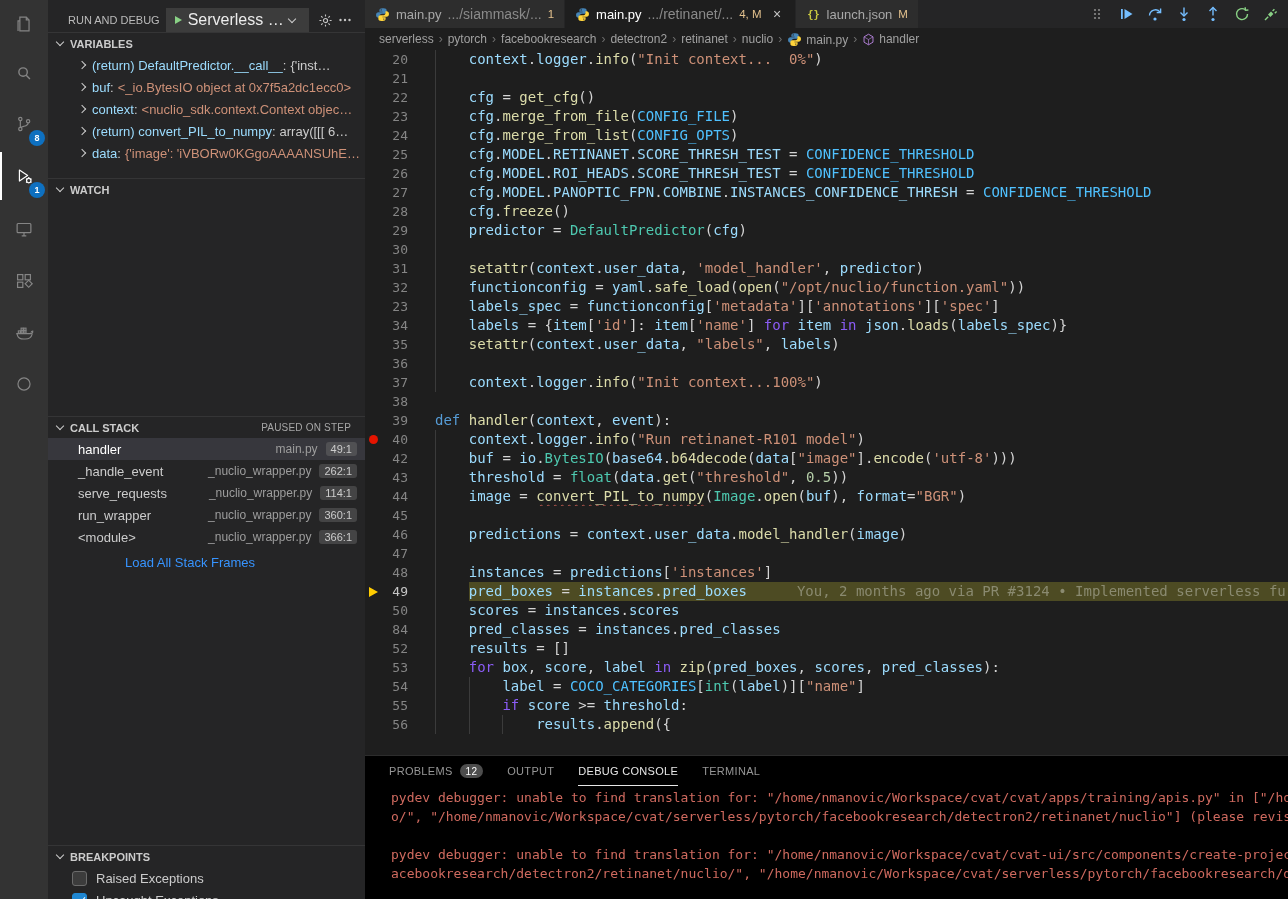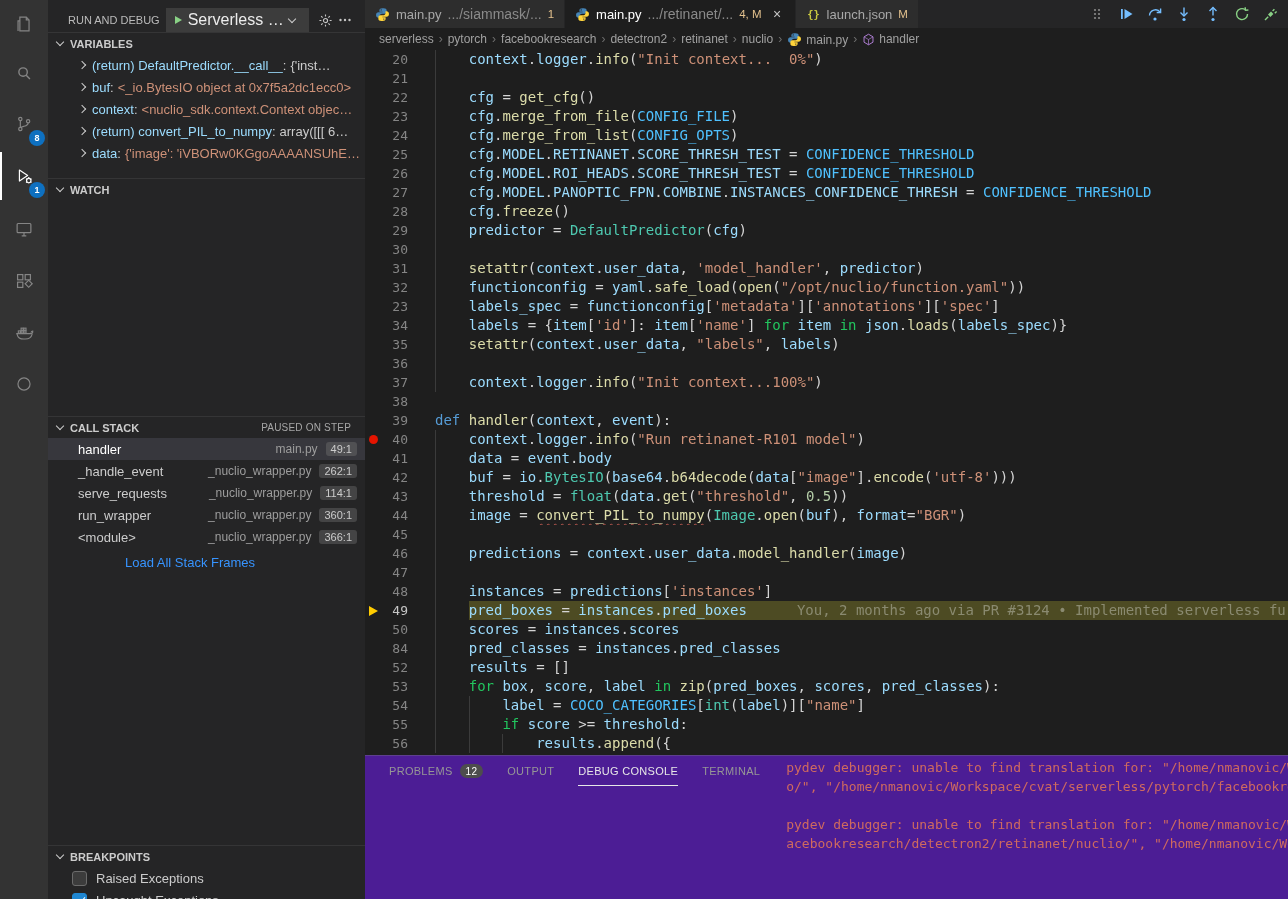--- a/index.html
+++ b/index.html
@@ -64,25 +64,25 @@
 .row.cur .gut-num{color:#c6c6c6}
 .gut-pad{width:27px;flex:none}
 .code{flex:1;position:relative;display:flex;white-space:pre;overflow:hidden;min-width:0}
 .guide{position:absolute;top:0;bottom:0;width:1px;background:#3b3b3b}
 .body{flex:1 1 auto;white-space:pre;overflow:hidden;min-width:0}
 .row.cur .body{background:#4d4b23}
 .blame{color:#8a8a70;margin-left:50px}
 .bp-dot{position:absolute;left:4px;top:5px;width:9px;height:9px;border-radius:50%;background:#e51400}
 .exec-arrow{position:absolute;left:4px;top:4.5px;width:0;height:0;border-top:5px solid transparent;border-bottom:5px solid transparent;border-left:9px solid #ffcc00}
 .tk-v{color:#9cdcfe}.tk-f{color:#dcdcaa}.tk-s{color:#ce9178}.tk-k{color:#569cd6}
-.tk-c{color:#22c55e}.tk-C{color:#4fc1ff}.tk-n{color:#b5cea8}.tk-t{color:#4ec9b0}.tk-d{color:#d4d4d4}
+.tk-c{color:#8b5cf6}.tk-C{color:#4fc1ff}.tk-n{color:#b5cea8}.tk-t{color:#4ec9b0}.tk-d{color:#d4d4d4}
 .tk-fq{color:#dcdcaa;text-decoration:underline;text-decoration-style:wavy;text-decoration-color:#b5554d;text-decoration-thickness:1px;text-underline-offset:3px}
 
 
-.panel{height:144px;flex:none;border-top:1px solid rgba(128,128,128,0.35);display:flex;flex-direction:row;background:#4c1d95}
+.panel{height:144px;flex:none;border-top:1px solid rgba(128,128,128,0.35);display:flex;flex-direction:column;background:#000000}
 .panel-tabs{height:30px;display:flex;align-items:center;gap:24px;padding-left:24px;font-size:11px;color:#969696;flex:none}
 .panel-tab{display:flex;align-items:center;gap:7px;height:100%;cursor:pointer;letter-spacing:.3px}
 .panel-tab.active{color:#e7e7e7;box-shadow:inset 0 -1px 0 #e7e7e7}
 .panel-badge{background:#4d4d4d;color:#fff;border-radius:9px;padding:1.5px 6px;font-size:10px}
 .console{flex:1;overflow:hidden;padding:2px 0 0 26px;font-family:"DejaVu Sans Mono",monospace;font-size:13px;line-height:19px;color:#cf6a5f;white-space:pre}
 .console-line{height:19px;overflow:hidden}
 </style>
 </head>
 <body>
 
@@ -552,26 +552,20 @@
           <div class="row">
             <div class="gut-bp">
               <span class="bp-dot"></span>
             </div>
             <div class="gut-num">40</div>
             <div class="gut-pad"></div>
             <div class="code"><span class="guide" style="left: 0px;"></span><span>    </span><span class="body"><span class="tk-v">context</span><span class="tk-d">.</span><span class="tk-v">logger</span><span class="tk-d">.</span><span class="tk-f">info</span><span class="tk-d">(</span><span class="tk-s">"Run retinanet-R101 model"</span><span class="tk-d">)</span></span></div>
           </div>
           <div class="row">
             <div class="gut-bp"></div>
-            <div class="gut-num">41</div>
-            <div class="gut-pad"></div>
-            <div class="code"><span class="guide" style="left: 0px;"></span><span>    </span><span class="body"><span class="tk-v">data</span><span class="tk-d"> = </span><span class="tk-v">event</span><span class="tk-d">.</span><span class="tk-v">body</span></span></div>
-          </div>
-          <div class="row">
-            <div class="gut-bp"></div>
             <div class="gut-num">42</div>
             <div class="gut-pad"></div>
             <div class="code"><span class="guide" style="left: 0px;"></span><span>    </span><span class="body"><span class="tk-v">buf</span><span class="tk-d"> = </span><span class="tk-v">io</span><span class="tk-d">.</span><span class="tk-t">BytesIO</span><span class="tk-d">(</span><span class="tk-v">base64</span><span class="tk-d">.</span><span class="tk-f">b64decode</span><span class="tk-d">(</span><span class="tk-v">data</span><span class="tk-d">[</span><span class="tk-s">"image"</span><span class="tk-d">].</span><span class="tk-f">encode</span><span class="tk-d">(</span><span class="tk-s">'utf-8'</span><span class="tk-d">)))</span></span></div>
           </div>
           <div class="row">
             <div class="gut-bp"></div>
             <div class="gut-num">43</div>
             <div class="gut-pad"></div>
             <div class="code"><span class="guide" style="left: 0px;"></span><span>    </span><span class="body"><span class="tk-v">threshold</span><span class="tk-d"> = </span><span class="tk-t">float</span><span class="tk-d">(</span><span class="tk-v">data</span><span class="tk-d">.</span><span class="tk-f">get</span><span class="tk-d">(</span><span class="tk-s">"threshold"</span><span class="tk-d">, </span><span class="tk-n">0.5</span><span class="tk-d">))</span></span></div>
           </div>

